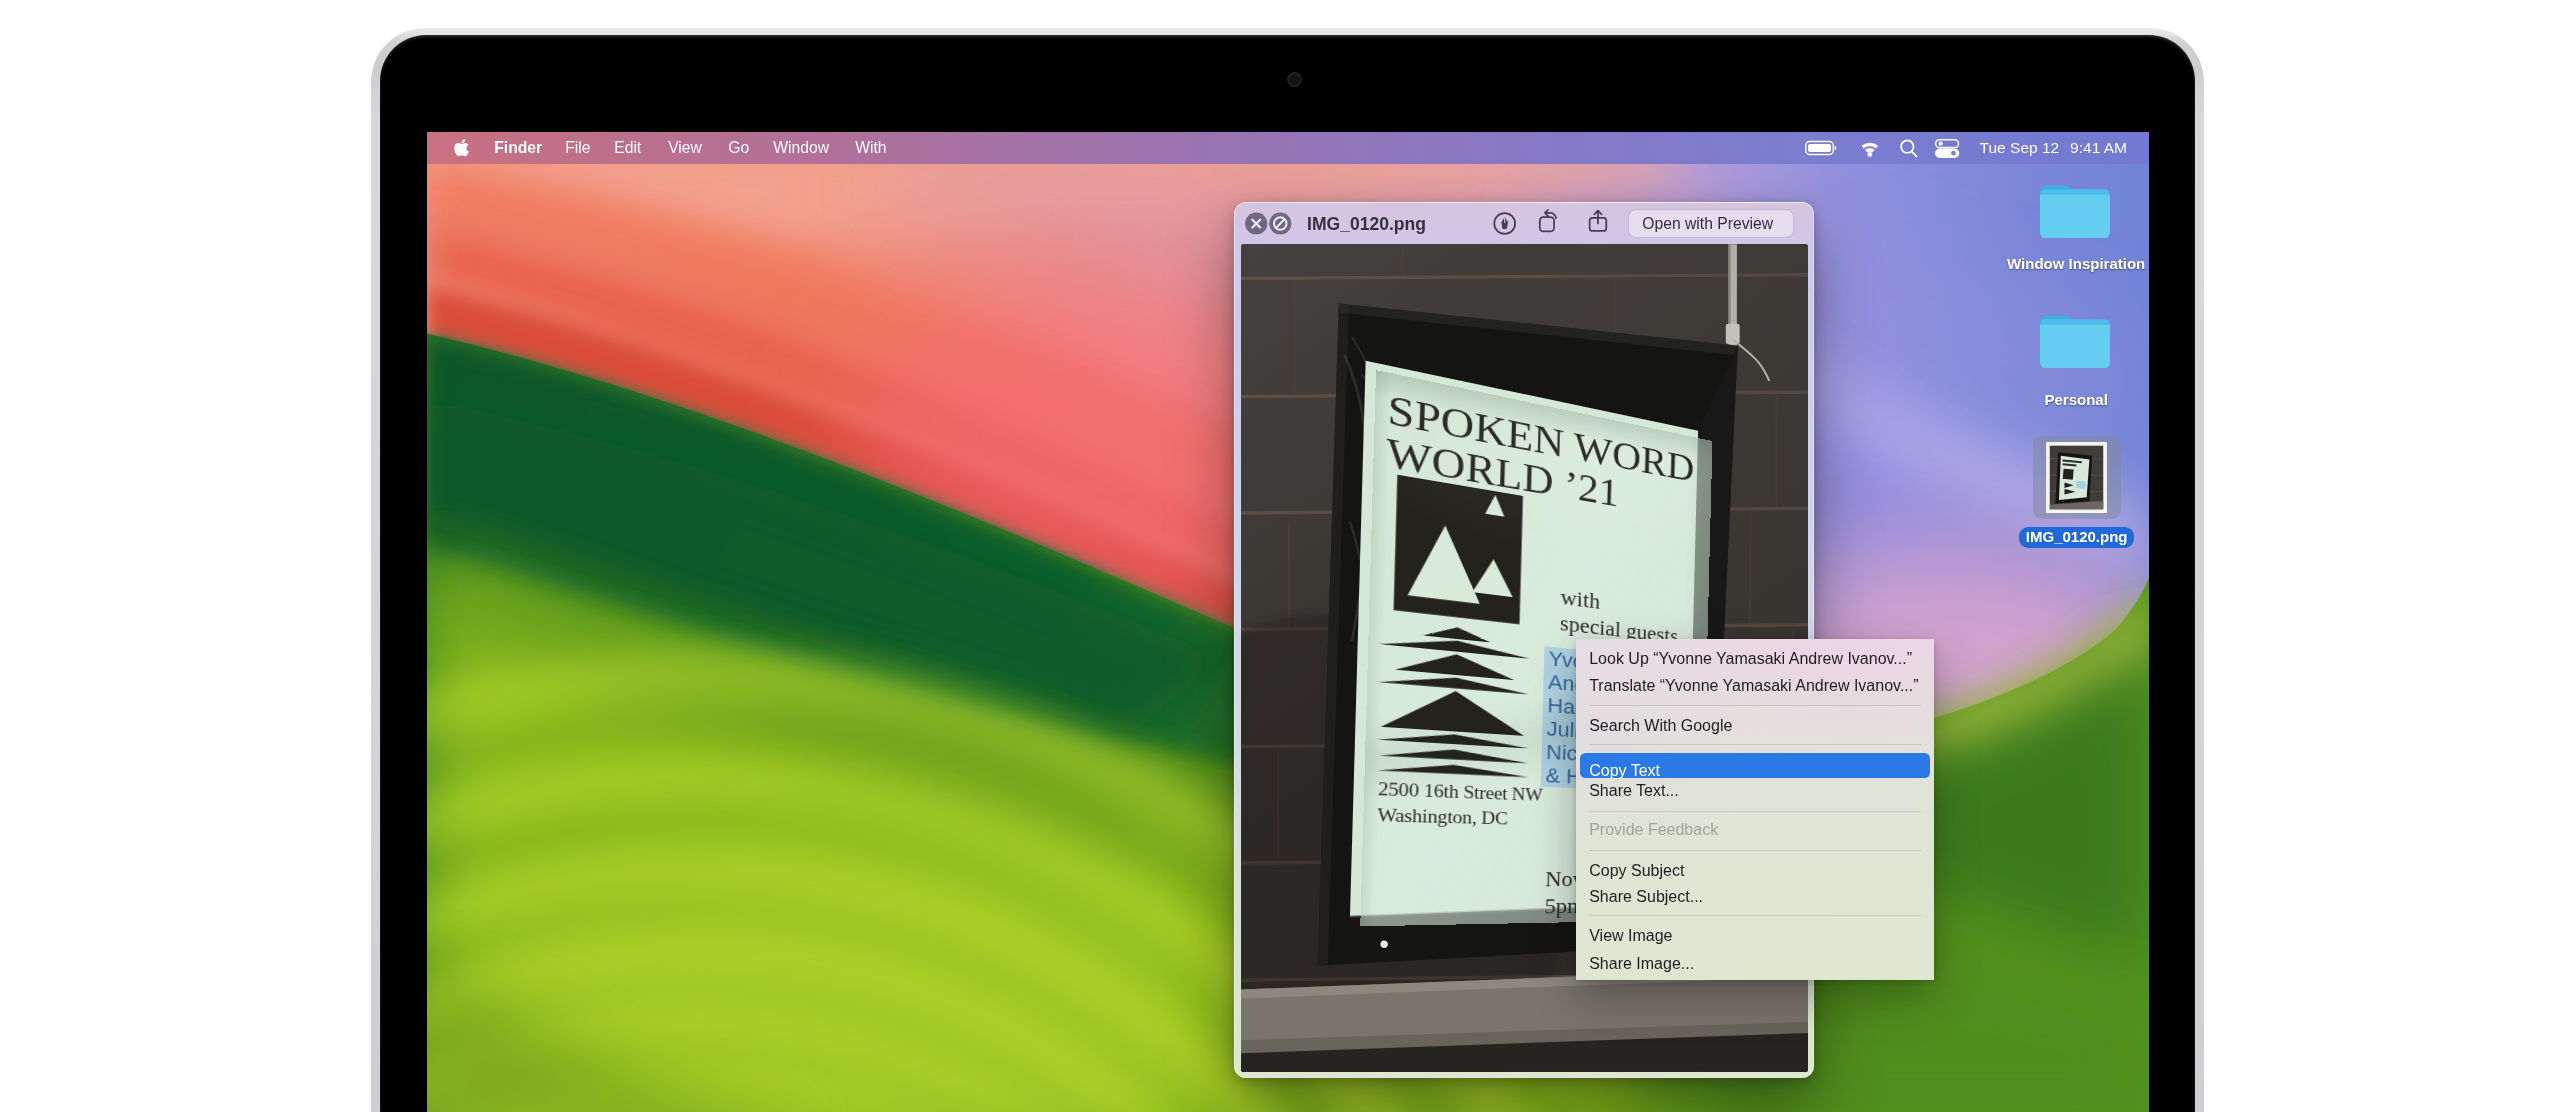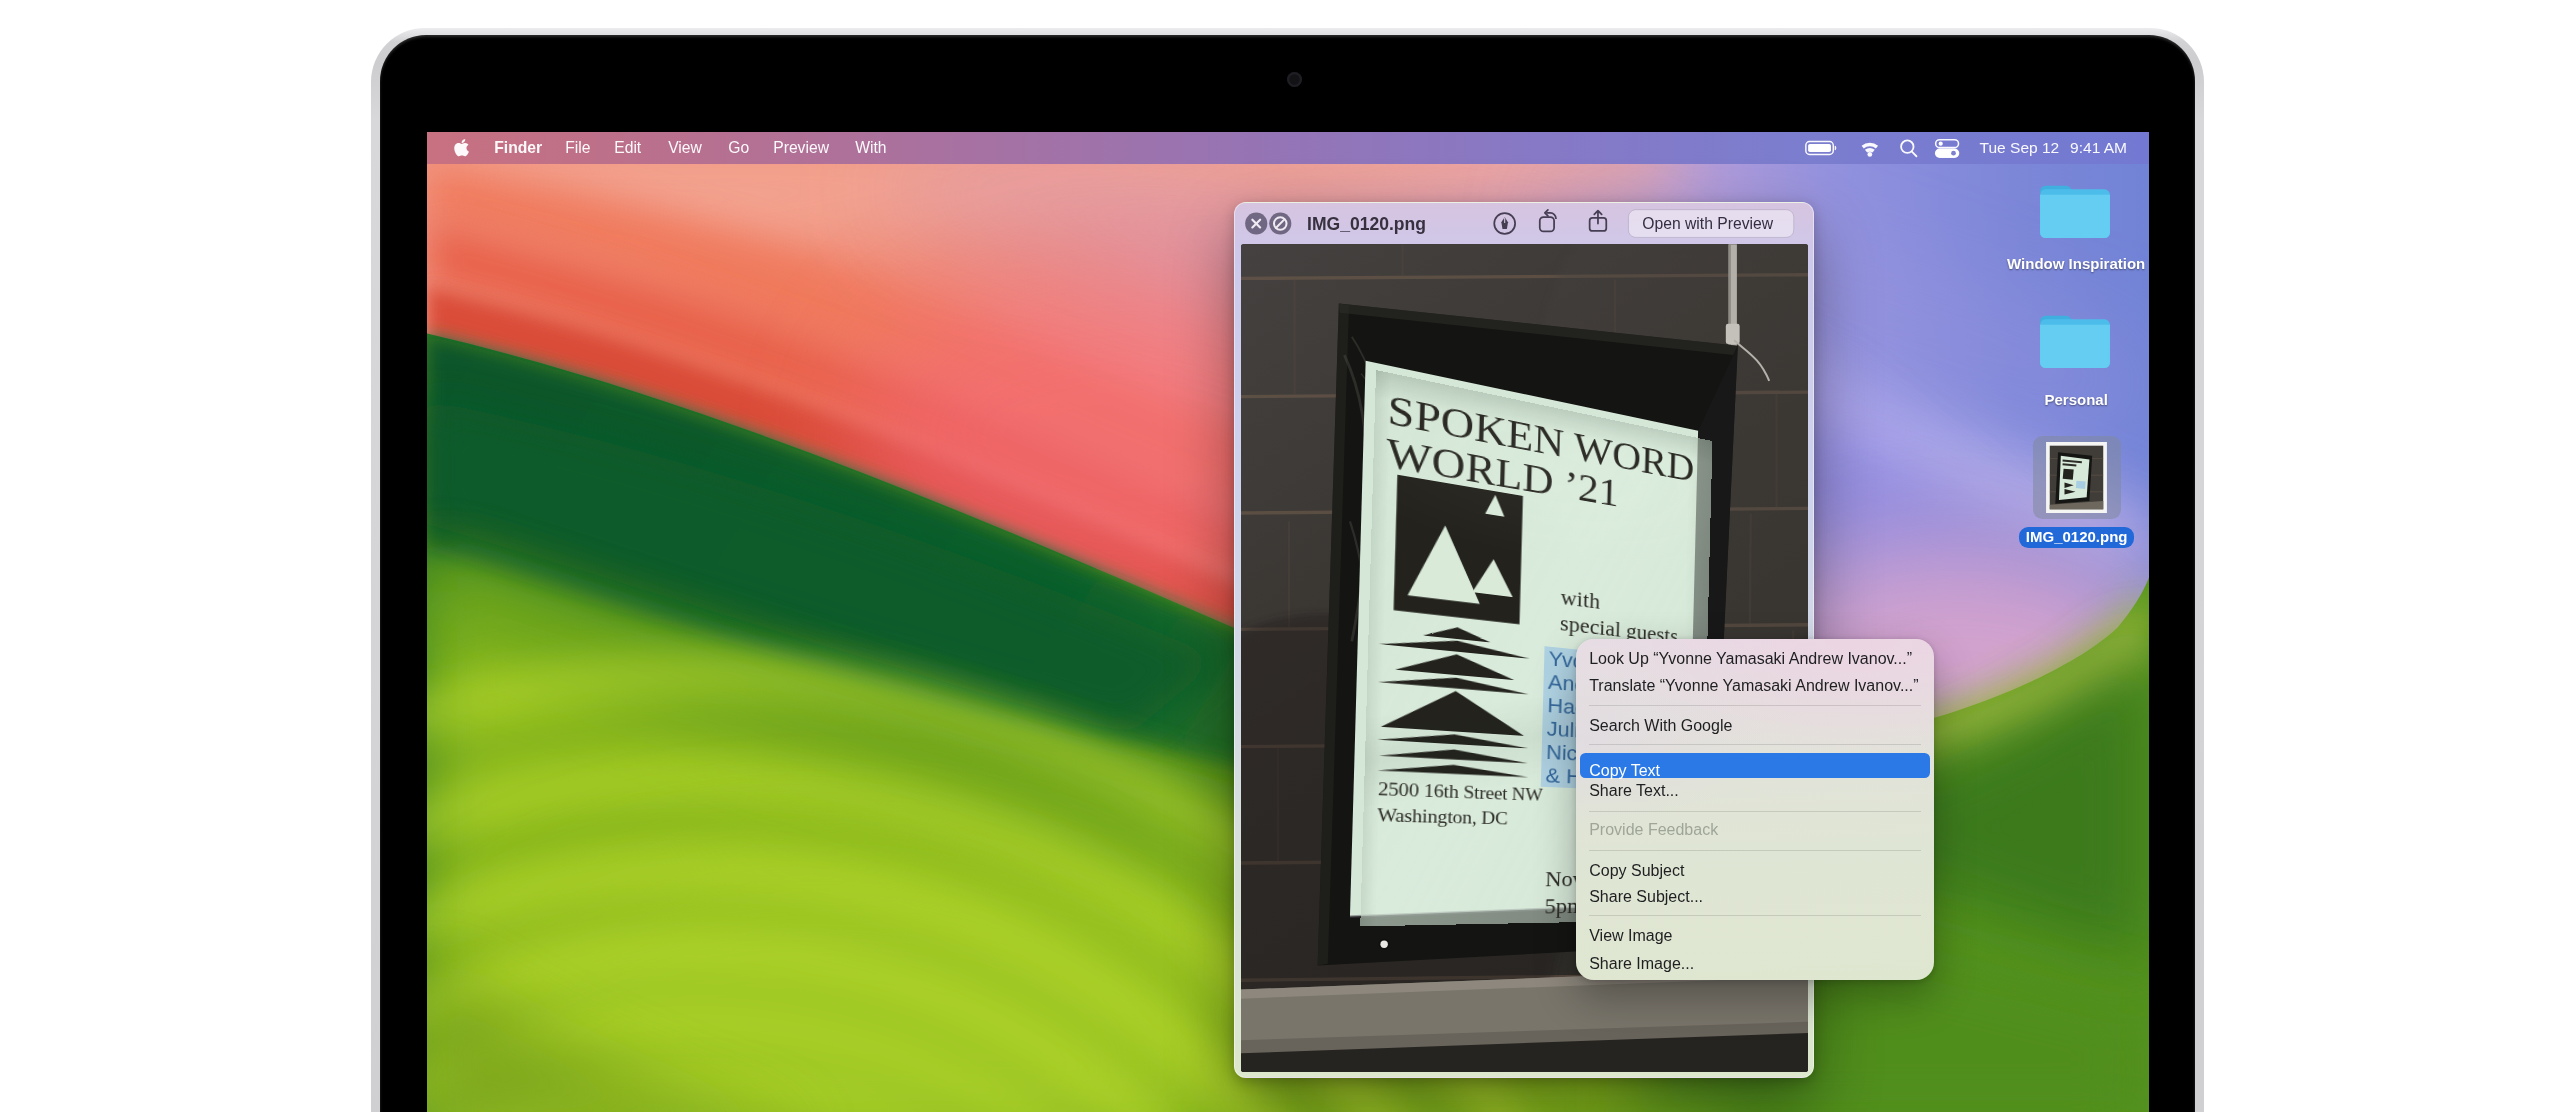--- a/index.html
+++ b/index.html
@@ -35,21 +35,21 @@
   
   #ql { position:absolute; left:807px; top:70px; width:580px; height:876px; border-radius:12px;
     background:linear-gradient(180deg,#d6c4e0 0%,#cdc9ec 7%,#ced3ec 35%,#d6dde0 65%,#dce7cc 100%);
     border:0.9px solid rgba(255,255,255,0.45);
     box-shadow:0 28px 65px rgba(0,0,0,0.38), 0 3.7px 13px rgba(0,0,0,0.22); }
   #qltitle { position:absolute; left:0; top:0; width:580px; height:42px; }
   #photo { position:absolute; left:5.5px; top:41px; width:567px; height:828px; border-radius:2.8px;
     background:#3d3a37; overflow:hidden; }
 
   
-  #cmenu { position:absolute; left:1149px; top:507px; width:358px; height:341px; border-radius:18px;
+  #cmenu { position:absolute; left:1149px; top:507px; width:358px; height:341px; border-radius:0;
     background:
       radial-gradient(120% 60% at 80% 0%, rgba(237,210,227,0.8) 0%, rgba(237,210,227,0) 60%),
       radial-gradient(90% 40% at 0% 30%, rgba(225,215,230,0.5) 0%, rgba(225,215,230,0) 60%),
       linear-gradient(178deg, #e7dce4 0%, #e2e2da 32%, #dfe5d4 62%, #dfe6d0 100%);
     box-shadow:0 16.6px 42px rgba(0,0,0,0.3), 0 1.8px 7.4px rgba(0,0,0,0.18);
   }
   .ci { position:absolute; left:13px; font-size:16px; color:#1e1f21; white-space:nowrap; }
 
   
   #poster { position:absolute; left:0; top:0; width:340px; height:551px;
@@ -170,21 +170,21 @@
           <svg class="mi" style="left:25px;top:0" width="20.3" height="32" viewBox="0 0 22 35">
             <g transform="translate(2.2,6.2) scale(0.0425)" fill="#fff" fill-opacity="0.96">
               <path d="M318.7 268.7c-.2-36.7 16.4-64.4 50-84.8-18.8-26.9-47.2-41.7-84.7-44.6-35.5-2.8-74.3 20.7-88.5 20.7-15 0-49.4-19.7-76.4-19.7C63.3 141.2 4 184.8 4 273.5q0 39.3 14.4 81.2c12.8 36.7 59 126.7 107.2 125.2 25.2-.6 43-17.9 75.8-17.9 31.8 0 48.3 17.9 76.4 17.9 48.6-.7 90.4-82.5 102.6-119.3-65.2-30.7-61.7-90-61.7-91.9zm-56.6-164.2c27.3-32.4 24.8-61.9 24-72.5-24.1 1.4-52 16.4-67.9 34.9-17.5 19.8-27.8 44.3-25.6 71.9 26.1 2 49.9-11.4 69.5-34.3z"></path>
             </g>
           </svg>
           <span class="mi b" style="left:67px">Finder</span>
           <span class="mi" style="left:138px">File</span>
           <span class="mi" style="left:187px">Edit</span>
           <span class="mi" style="left:241px">View</span>
           <span class="mi" style="left:301px">Go</span>
-          <span class="mi" style="left:346px">Preview</span>
+          <span class="mi" style="left:346px">Window</span>
           <span class="mi" style="left:428px">With</span>
           <svg id="mright" width="370" height="32" viewBox="0 0 400 35">
             <g fill="none" stroke="#fff" stroke-opacity="0.95">
               <rect x="27" y="10.5" width="30" height="14" rx="4" stroke-width="1.6"></rect>
               <rect x="29.5" y="13" width="25" height="9" rx="2" fill="#fff" stroke="none"></rect>
               <path d="M59,15.5 a4,4 0 0 1 0,4" stroke-width="1.6"></path>
             </g>
             <g fill="#fff" fill-opacity="0.95">
               <path d="M88,15.1 a14,14 0 0 1 18,0 l-2.4,2.9 a10.3,10.3 0 0 0 -13.2,0 Z"></path>
               <path d="M91.6,19.5 a9,9 0 0 1 10.8,0 l-2.5,3 a5.2,5.2 0 0 0 -5.8,0 Z"></path>

